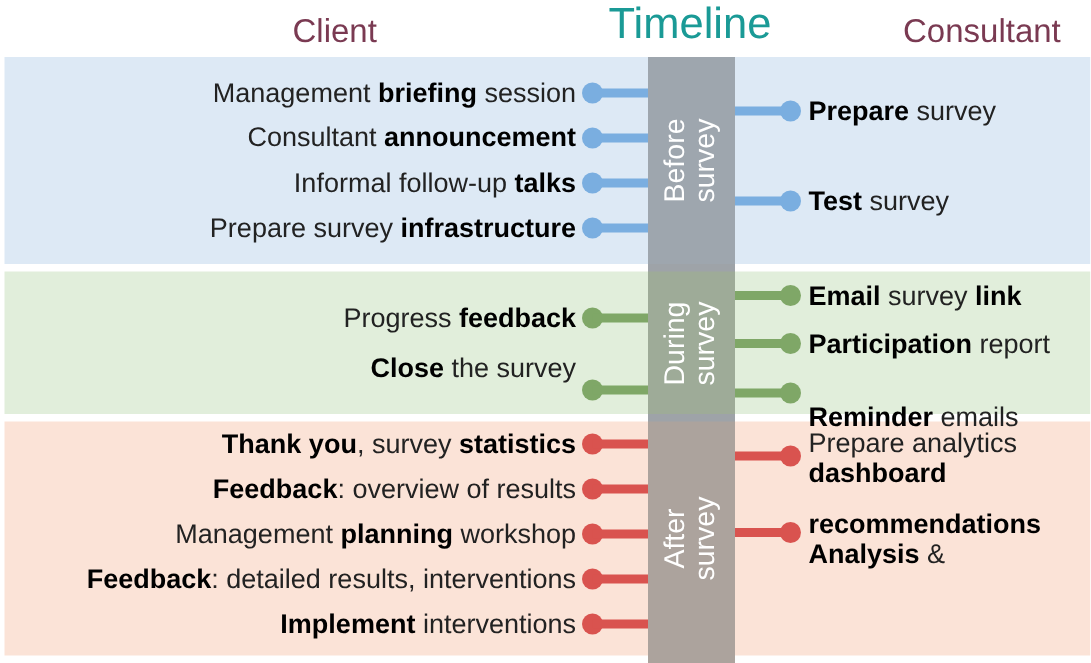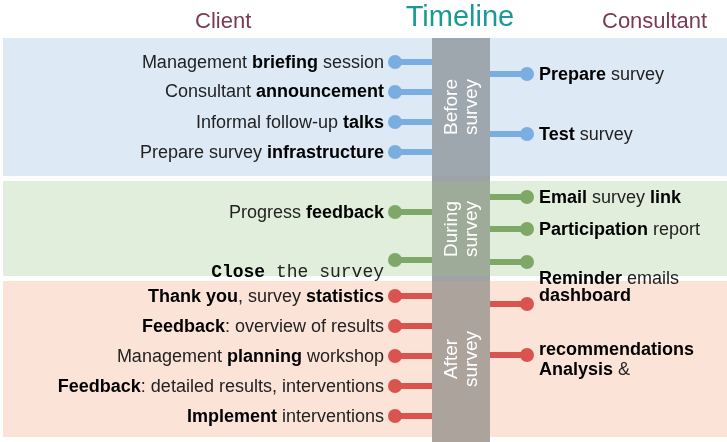--- a/index.html
+++ b/index.html
@@ -63,21 +63,21 @@
 <div class="conn" style="left:490px;top:71px;width:36px;background:#7aaee0;"></div>
 <div class="dot" style="left:520px;top:67px;background:#7aaee0;"></div>
 <div class="item right" style="top:64px;"><b>Prepare</b><span> survey</span></div>
 <div class="conn" style="left:490px;top:131px;width:36px;background:#7aaee0;"></div>
 <div class="dot" style="left:520px;top:127px;background:#7aaee0;"></div>
 <div class="item right" style="top:124px;"><b>Test</b><span> survey</span></div>
 
 <div class="item left" style="top:202px;"><span>Progress </span><b>feedback</b><span></span></div>
 <div class="dot" style="left:388px;top:205px;background:#7fa767;"></div>
 <div class="conn" style="left:395px;top:209px;width:37px;background:#7fa767;"></div>
-<div class="item left" style="top:262px;font-family:Liberation Mono, monospace;"><span></span><b>Close</b><span> the survey</span></div>
+<div class="item left" style="top:235px;"><span></span><b>Close</b><span> the survey</span></div>
 <div class="dot" style="left:388px;top:253px;background:#7fa767;"></div>
 <div class="conn" style="left:395px;top:257px;width:37px;background:#7fa767;"></div>
 
 <div class="conn" style="left:490px;top:194px;width:36px;background:#7fa767;"></div>
 <div class="dot" style="left:520px;top:190px;background:#7fa767;"></div>
 <div class="item right" style="top:187px;"><b>Email</b><span> survey </span><b>link</b></div>
 <div class="conn" style="left:490px;top:226px;width:36px;background:#7fa767;"></div>
 <div class="dot" style="left:520px;top:222px;background:#7fa767;"></div>
 <div class="item right" style="top:219px;"><b>Participation</b><span> report</span></div>
 <div class="conn" style="left:490px;top:259px;width:36px;background:#7fa767;"></div>
@@ -96,20 +96,21 @@
 <div class="item left" style="top:376px;"><b>Feedback</b><span>: detailed results, interventions</span></div>
 <div class="dot" style="left:388px;top:379px;background:#d9534f;"></div>
 <div class="conn" style="left:395px;top:383px;width:37px;background:#d9534f;"></div>
 <div class="item left" style="top:406px;"><b>Implement</b><span> interventions</span></div>
 <div class="dot" style="left:388px;top:409px;background:#d9534f;"></div>
 <div class="conn" style="left:395px;top:413px;width:37px;background:#d9534f;"></div>
 
 <div class="conn" style="left:490px;top:301px;width:36px;background:#d9534f;"></div>
 <div class="dot" style="left:520px;top:297px;background:#d9534f;"></div>
 <div class="item right" style="top:285px;">
+    <div>Prepare analytics</div>
     <div><b>dashboard</b></div>
   </div>
 <div class="conn" style="left:490px;top:352px;width:36px;background:#d9534f;"></div>
 <div class="dot" style="left:520px;top:348px;background:#d9534f;"></div>
 <div class="item right" style="top:339px;">
     <div><b>recommendations</b></div>
     <div><b>Analysis</b><span> &amp;</span></div>
   </div>
 
 </body></html>

